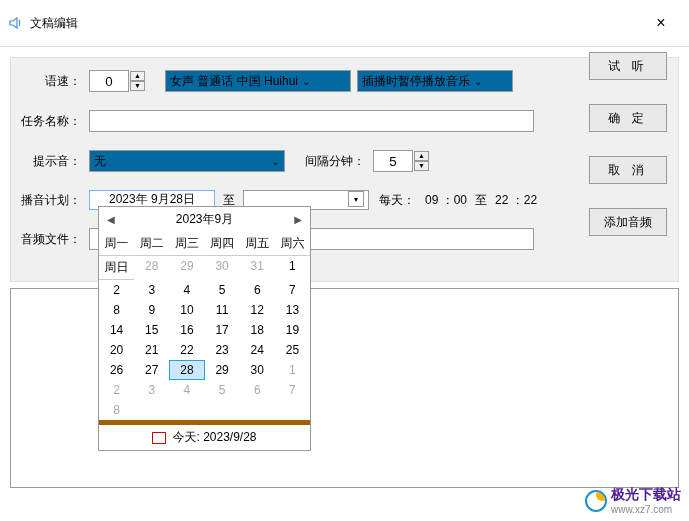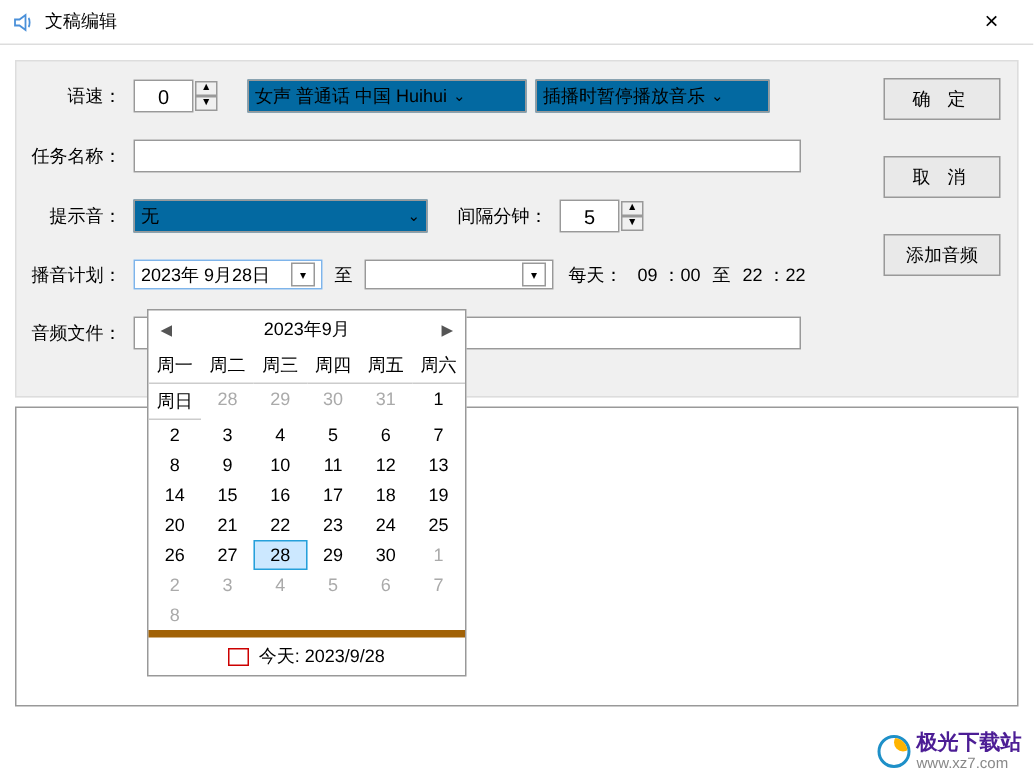--- a/index.html
+++ b/index.html
@@ -1,32 +1,32 @@
 <!DOCTYPE html>
 <html><head>
 <meta charset="utf-8">
 <style>
 * { box-sizing: border-box; margin: 0; padding: 0; }
 body { font-family: "Microsoft YaHei", sans-serif; font-size: 12px; background: #fff; width: 689px; height: 521px; position: relative; overflow: hidden; }
-.titlebar { height: 30px; display: flex; align-items: center; padding: 0 8px; border-bottom: 1px solid #ddd; justify-content: space-between; }
+.titlebar { height: 47px; display: flex; align-items: center; padding: 0 8px; border-bottom: 1px solid #ddd; justify-content: space-between; }
 .titlebar .icon { width: 16px; height: 16px; margin-right: 6px; }
 .titlebar .title { flex: 1; font-size: 12px; }
 .titlebar .close { width: 40px; text-align: center; font-size: 16px; cursor: pointer; }
 .content { padding: 10px; position: relative; }
 .panel { background: #f0f0f0; border: 1px solid #ddd; padding: 12px 10px 10px 10px; position: relative; height: 225px; }
 .row { display: flex; align-items: center; margin-bottom: 18px; }
 .label { width: 68px; text-align: right; padding-right: 8px; }
 .spinner { display: flex; align-items: center; }
 .spinner input { width: 40px; height: 22px; text-align: center; border: 1px solid #999; background: #fff; }
 .spinbtns { display: flex; flex-direction: column; margin-left: 1px; }
 .spinbtns div { width: 15px; height: 10px; border: 1px solid #999; background: #f0f0f0; font-size: 7px; text-align: center; line-height: 8px; cursor: pointer; }
 .select { height: 22px; border: 1px solid #999; background: #0369a1; padding: 0 4px; display: flex; align-items: center; cursor: pointer; }
 .select .arrow { margin-left: 4px; font-size: 10px; }
 .textinput { height: 22px; border: 1px solid #999; background: #fff; padding: 0 4px; flex: 1; }
-.dateinput { height: 20px; width: 126px; border: 1px solid #7eb4ea; background: #fff; display: flex; align-items: center; padding: 0 4px; cursor: pointer; }
+.dateinput { height: 20px; width: 126px; border: 1px solid #7eb4ea; background: #fff; display: flex; align-items: center; padding: 0 4px; cursor: pointer; flex-direction: column; }
 .dateinput.plain { border-color: #999; }
 .dateinput .dd { margin-left: auto; width: 16px; height: 16px; border: 1px solid #999; display: flex; align-items: center; justify-content: center; font-size: 8px; }
 .btns { position: absolute; right: 22px; top: 52px; width: 78px; display: flex; flex-direction: column; gap: 24px; }
 .btn { height: 28px; border: 1px solid #999; background: #e9e9e9; display: flex; align-items: center; justify-content: center; cursor: pointer; letter-spacing: 4px; }
 .btn.audio { letter-spacing: 0; }
 .textarea { border: 1px solid #999; background: #fff; height: 200px; margin-top: 6px; }
 .calendar { position: absolute; left: 98px; top: 206px; width: 213px; background: #fff; border: 1px solid #999; z-index: 10; font-size: 12px; }
 .calhdr { display: flex; align-items: center; justify-content: space-between; padding: 4px 8px; }
 .calhdr .nav { cursor: pointer; font-size: 10px; color: #555; }
 .caldays { display: grid; grid-template-columns: repeat(6, 1fr); text-align: center; }
@@ -123,20 +123,21 @@
     <div class="row" style="margin-bottom:0">
       <span class="label">音频文件：</span>
       <input class="textinput" style="max-width: 445px;" value="">
     </div>
   </div>
 
   <div class="textarea"></div>
 </div>
 
 <div class="btns">
+  <div class="btn">试 听</div>
   <div class="btn">确 定</div>
   <div class="btn">取 消</div>
   <div class="btn audio">添加音频</div>
 </div>
 
 <div class="calendar">
   <div class="calhdr">
     <span class="nav">◀</span>
     <span>2023年9月</span>
     <span class="nav">▶</span>

